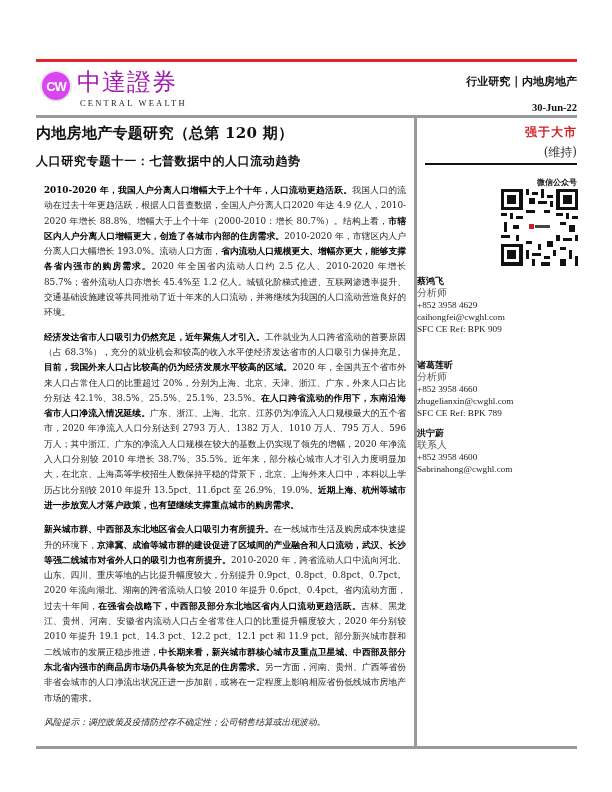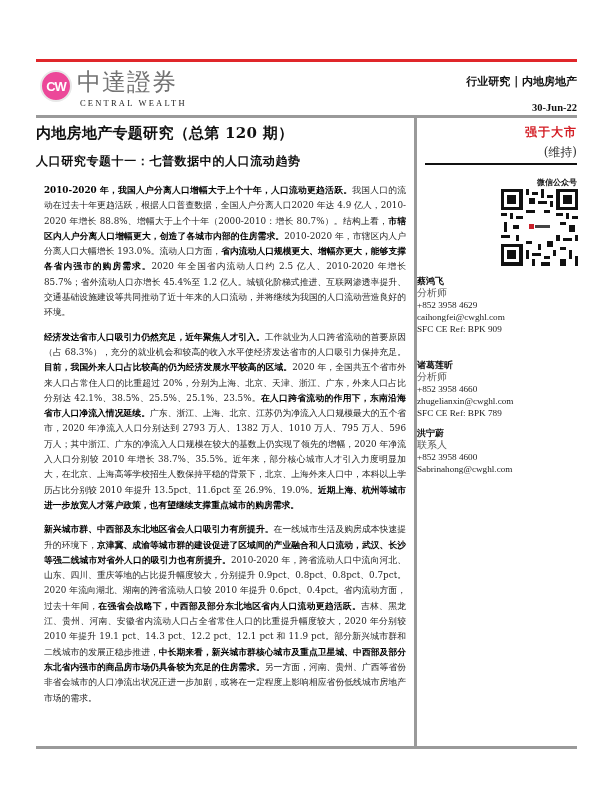--- a/index.html
+++ b/index.html
@@ -3,26 +3,26 @@
 <meta charset="utf-8">
 <style>
   html, body { margin:0; padding:0; background:#ffffff; }
   body { width:612px; height:792px; position:relative; overflow:hidden;
          font-family: "DejaVu Serif", "Liberation Serif", serif; color:#1a1a1a; }
   .abs { position:absolute; }
 
   
   .top-red { left:36px; top:59px; width:541px; height:3px; background:#e0262a; }
   .logo-circle { left:40px; top:70px; width:32px; height:32px; border-radius:50%;
-                 background:#ec4899; border:2px solid #e8e8e8; box-sizing:border-box;
+                 background:#d946ef; border:2px solid #e8e8e8; box-sizing:border-box;
                  display:flex; align-items:center; justify-content:center; }
   .logo-circle .cw { color:#fff; font-family:"Liberation Sans", sans-serif; font-weight:bold;
                      font-size:13px; letter-spacing:-1px; }
   .logo-cn { left:77px; top:66px; font-family:Liberation Serif, serif; font-size:24px;
-             letter-spacing:1px; color:#737373; }
+             letter-spacing:1px; color:#a21caf; }
   .logo-en { left:80px; top:98px; font-family:"Liberation Serif", serif; font-size:8.5px;
              letter-spacing:2.2px; color:#222; }
   .hdr-cat { right:35px; top:74px; font-size:11px; font-weight:bold; color:#111;
              font-family:"DejaVu Serif", serif; }
   .hdr-date { right:35px; top:102px; font-size:10.5px; font-weight:bold; color:#111;
               font-family:"Liberation Serif", serif; }
   .hdr-gray { left:36px; top:115px; width:541px; height:3px; background:#9a9a9a; }
 
   
   .vdiv { left:414px; top:117px; width:3px; height:630px; background:#9a9a9a; }
@@ -70,20 +70,21 @@
 <div class="abs body">
   <p>
     <b>2010-2020 年，我国人户分离人口增幅大于上个十年，人口流动更趋活跃。</b><span>我国人口的流动在过去十年更趋活跃，根据人口普查数据，全国人户分离人口2020 年达 4.9 亿人，2010-2020 年增长 88.8%、增幅大于上个十年（2000-2010：增长 80.7%）。结构上看，</span><b>市辖区内人户分离人口增幅更大，创造了各城市内部的住房需求。</b><span>2010-2020 年，市辖区内人户分离人口大幅增长 193.0%。流动人口方面，</span><b>省内流动人口规模更大、增幅亦更大，能够支撑各省内强市的购房需求。</b><span>2020 年全国省内流动人口约 2.5 亿人、2010-2020 年增长 85.7%；省外流动人口亦增长 45.4%至 1.2 亿人。城镇化阶梯式推进、互联网渗透率提升、交通基础设施建设等共同推动了近十年来的人口流动，并将继续为我国的人口流动营造良好的环境。</span>
   </p>
   <p>
     <b>经济发达省市人口吸引力仍然充足，近年聚焦人才引入。</b><span>工作就业为人口跨省流动的首要原因（占 68.3%），充分的就业机会和较高的收入水平使经济发达省市的人口吸引力保持充足。</span><b>目前，我国外来人口占比较高的仍为经济发展水平较高的区域。</b><span>2020 年，全国共五个省市外来人口占常住人口的比重超过 20%，分别为上海、北京、天津、浙江、广东，外来人口占比分别达 42.1%、38.5%、25.5%、25.1%、23.5%。</span><b>在人口跨省流动的作用下，东南沿海省市人口净流入情况延续。</b><span>广东、浙江、上海、北京、江苏仍为净流入人口规模最大的五个省市，2020 年净流入人口分别达到 2793 万人、1382 万人、1010 万人、795 万人、596 万人；其中浙江、广东的净流入人口规模在较大的基数上仍实现了领先的增幅，2020 年净流入人口分别较 2010 年增长 38.7%、35.5%。近年来，部分核心城市人才引入力度明显加大，在北京、上海高等学校招生人数保持平稳的背景下，北京、上海外来人口中，本科以上学历占比分别较 2010 年提升 13.5pct、11.6pct 至 26.9%、19.0%。</span><b>近期上海、杭州等城市进一步放宽人才落户政策，也有望继续支撑重点城市的购房需求。</b>
   </p>
   <p>
     <b>新兴城市群、中西部及东北地区省会人口吸引力有所提升。</b><span>在一线城市生活及购房成本快速提升的环境下，</span><b>京津冀、成渝等城市群的建设促进了区域间的产业融合和人口流动，武汉、长沙等强二线城市对省外人口的吸引力也有所提升。</b><span>2010-2020 年，跨省流动人口中流向河北、山东、四川、重庆等地的占比提升幅度较大，分别提升 0.9pct、0.8pct、0.8pct、0.7pct。2020 年流向湖北、湖南的跨省流动人口较 2010 年提升 0.6pct、0.4pct。省内流动方面，过去十年间，</span><b>在强省会战略下，中西部及部分东北地区省内人口流动更趋活跃。</b><span>吉林、黑龙江、贵州、河南、安徽省内流动人口占全省常住人口的比重提升幅度较大，2020 年分别较 2010 年提升 19.1 pct、14.3 pct、12.2 pct、12.1 pct 和 11.9 pct。部分新兴城市群和二线城市的发展正稳步推进，</span><b>中长期来看，新兴城市群核心城市及重点卫星城、中西部及部分东北省内强市的商品房市场仍具备较为充足的住房需求。</b><span>另一方面，河南、贵州、广西等省份非省会城市的人口净流出状况正进一步加剧，或将在一定程度上影响相应省份低线城市房地产市场的需求。</span>
   </p>
+  <p class="risk">风险提示：调控政策及疫情防控存不确定性；公司销售结算或出现波动。</p>
 </div>
 
 <div class="abs rating">强于大市</div>
 <div class="abs rating-note">(维持)</div>
 <div class="abs rline"></div>
 <div class="abs wx">微信公众号</div>
 
 <svg class="abs qr" viewBox="0 0 25 25" shape-rendering="crispEdges">
   <rect width="25" height="25" fill="#fff"></rect>
   <g fill="#111">

